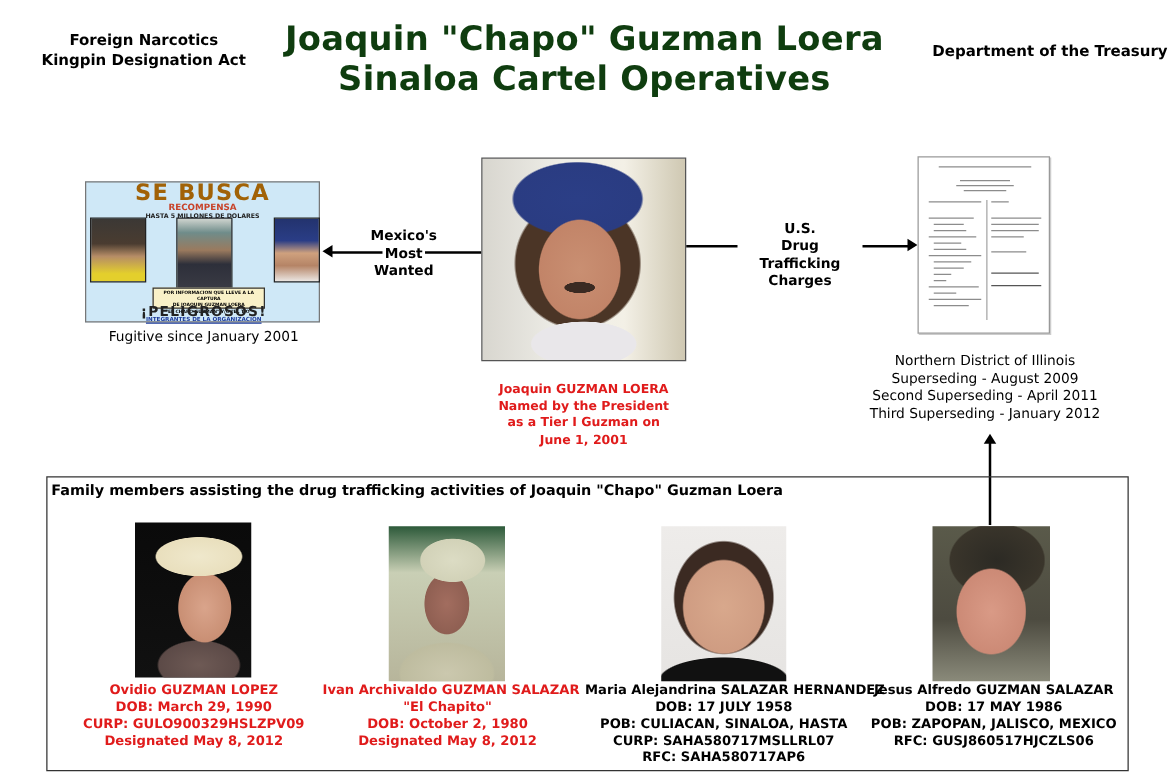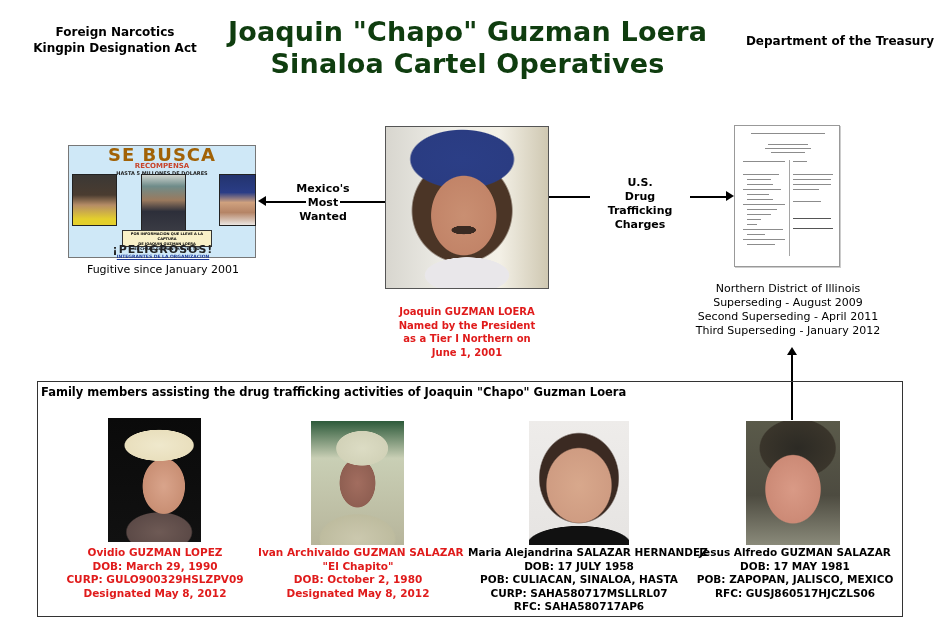--- a/index.html
+++ b/index.html
@@ -79,21 +79,21 @@
   radial-gradient(ellipse 14px 5px at 48% 64%, #3a2a22 0%, #3a2a22 85%, transparent 90%),
   radial-gradient(ellipse 46px 56px at 48% 55%, #c98f72 0%, #c28468 70%, transparent 72%),
   radial-gradient(ellipse 60px 34px at 47% 20%, #2b3e86 0%, #2a3c82 85%, transparent 88%),
   radial-gradient(ellipse 58px 60px at 47% 52%, #4b3526 0%, #4b3526 85%, transparent 88%),
   linear-gradient(90deg,#d8d6cf 0%,#efeee8 40%,#f3f0e6 70%,#cfc8b2 100%);">
 </div>
 
 <div class="abs caption-b red" style="left:375px; top:305px; width:184px; font-size:10px; line-height:13.5px;">
   <div>Joaquin GUZMAN LOERA</div>
   <div>Named by the President</div>
-  <div>as a Tier I Northern on</div>
+  <div>as a Tier I Guzman on</div>
   <div>June 1, 2001</div>
 </div>
 
 <div class="abs line" style="left:549px; top:196px; width:178px; height:1.5px;"></div>
 <div class="abs" style="left:726px; top:191px; width:0; height:0; border-top:5px solid transparent; border-bottom:5px solid transparent; border-left:8px solid #000;"></div>
 <div class="abs label" style="left:590px; top:176px; width:100px;">
   <div>U.S.</div>
   <div style="background:#fff; display:inline-block; padding:0 2px;">Drug Trafficking</div>
   <div>Charges</div>
 </div>
@@ -184,16 +184,16 @@
 <div class="abs caption-b" style="left:468px; top:546px; width:222px;">
   <div>Maria Alejandrina SALAZAR HERNANDEZ</div>
   <div>DOB: 17 JULY 1958</div>
   <div>POB: CULIACAN, SINALOA, HASTA</div>
   <div>CURP: SAHA580717MSLLRL07</div>
   <div>RFC: SAHA580717AP6</div>
 </div>
 
 <div class="abs caption-b" style="left:695px; top:546px; width:200px;">
   <div>Jesus Alfredo GUZMAN SALAZAR</div>
-  <div>DOB: 17 MAY 1981</div>
+  <div>DOB: 17 MAY 1986</div>
   <div>POB: ZAPOPAN, JALISCO, MEXICO</div>
   <div>RFC: GUSJ860517HJCZLS06</div>
 </div>
 
 </body></html>

